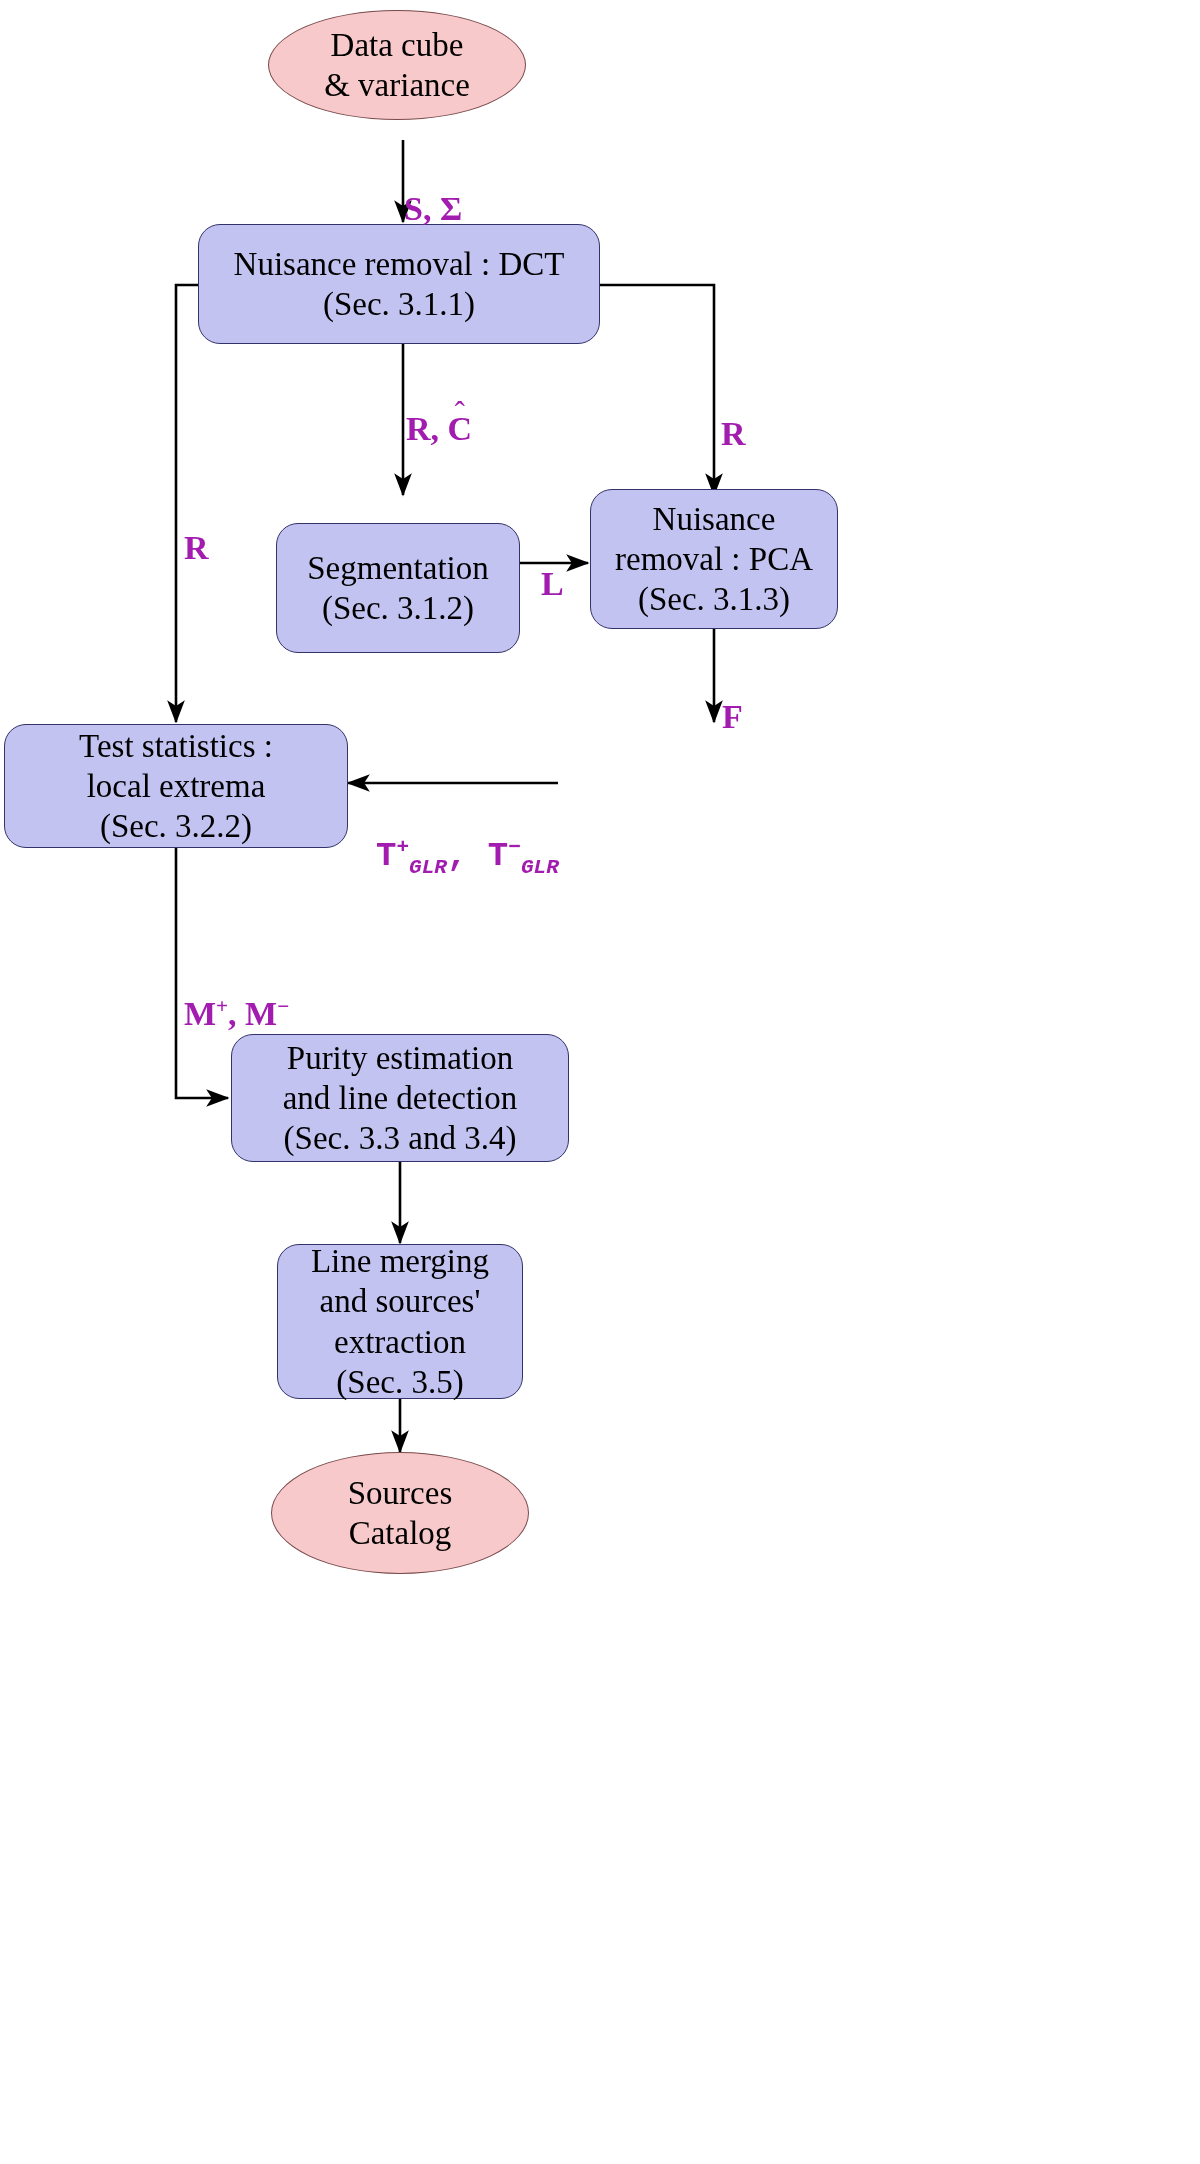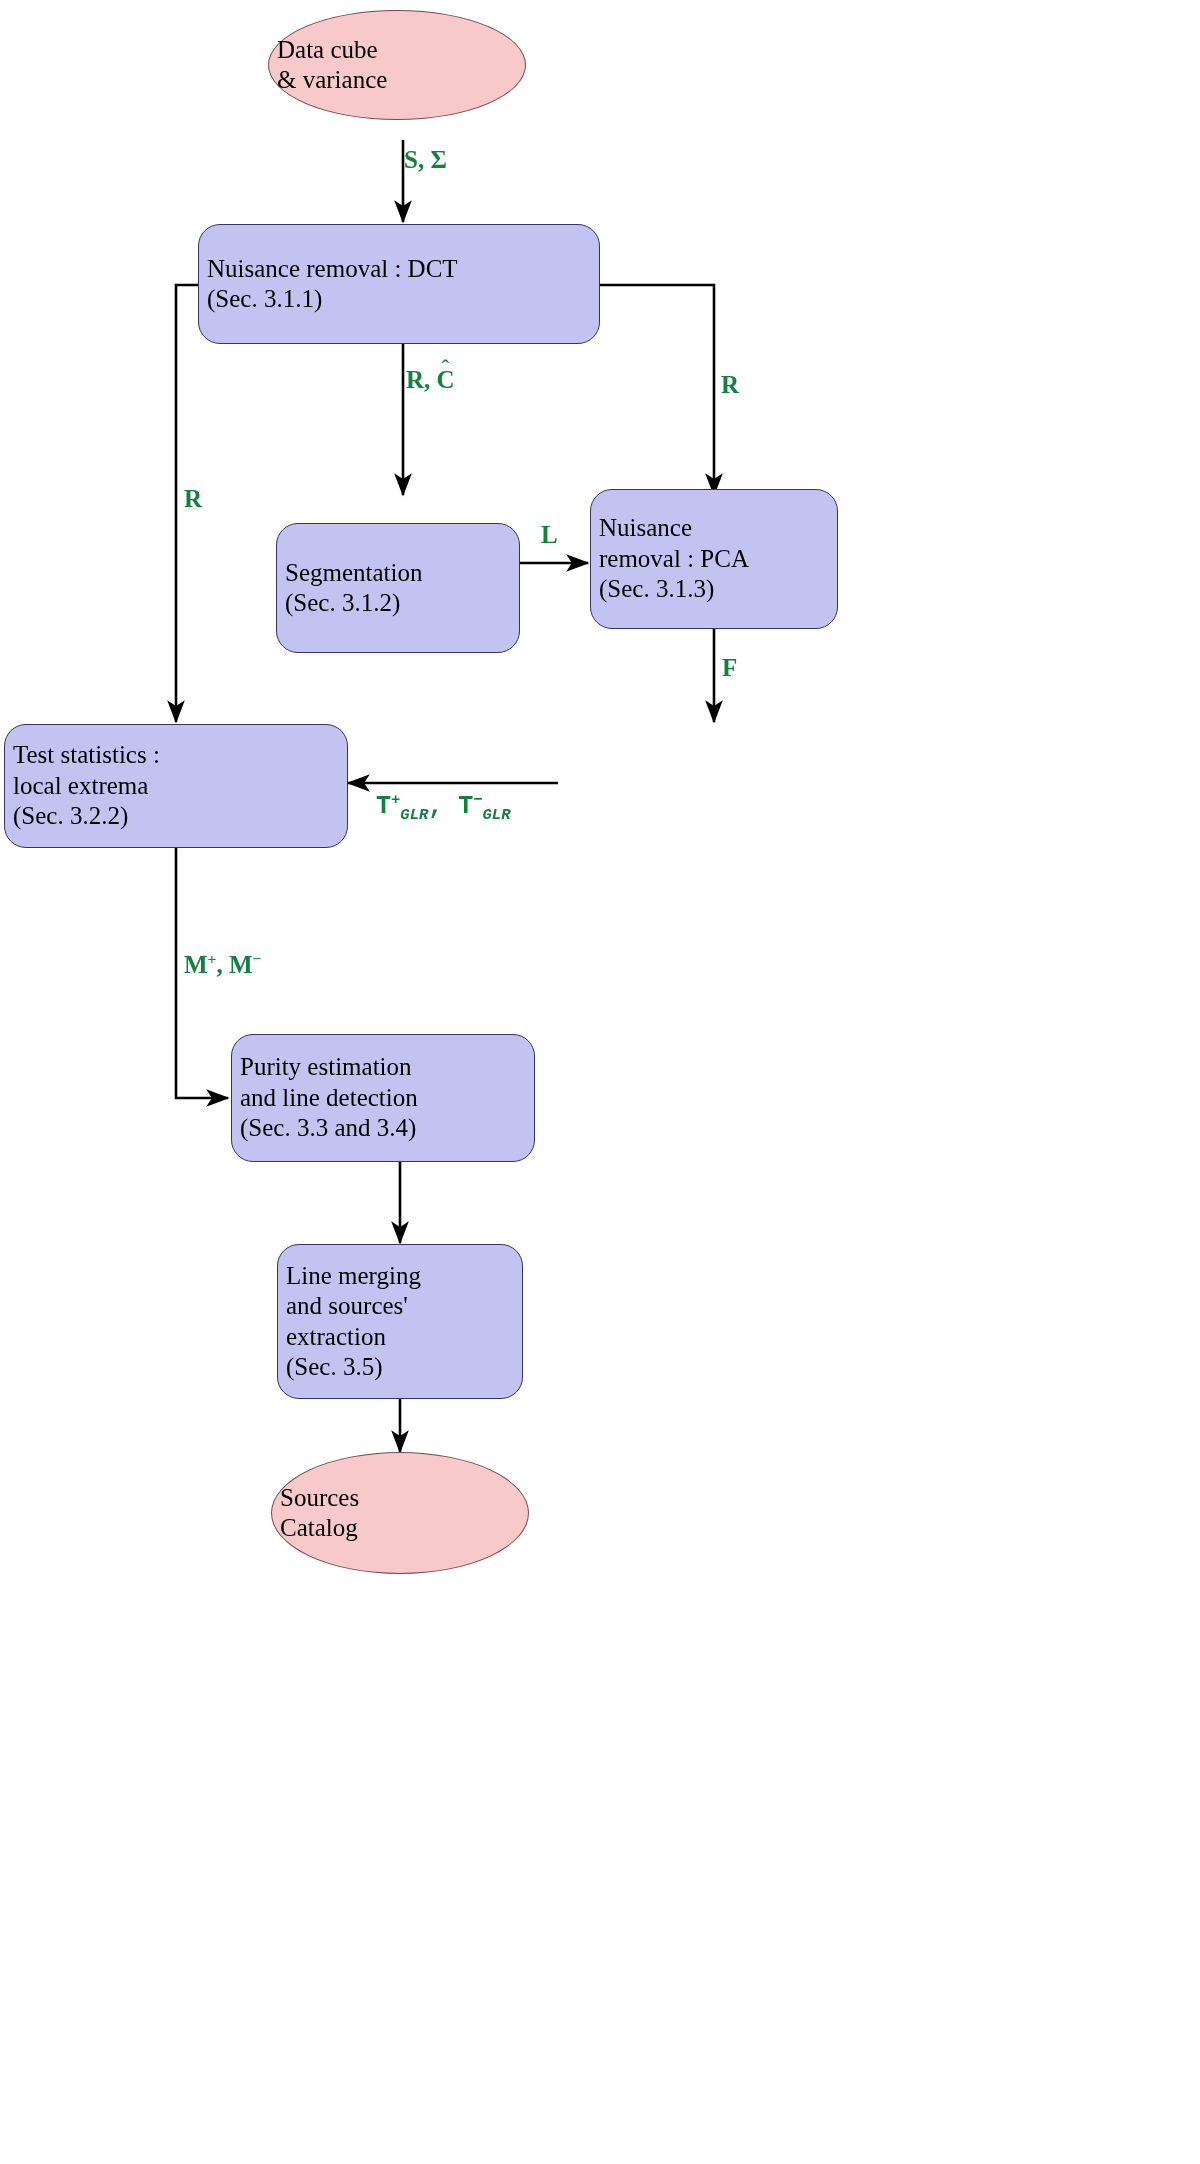--- a/index.html
+++ b/index.html
@@ -23,48 +23,50 @@
     top: 0;
     width: 1200px;
     height: 2164px;
   }
   .node {
     position: absolute;
     box-sizing: border-box;
     display: flex;
     align-items: center;
     justify-content: center;
+    text-align: center;
     color: #000000;
     line-height: 1.22;
-    font-size: 25px;
+    font-size: 33px;
     z-index: 2;
   }
   .node .inner {
     width: 100%;
     padding: 0 8px;
     box-sizing: border-box;
   }
   .box {
     background: #c3c3f2;
     border: 1.6px solid #33336a;
     border-radius: 22px;
   }
   .ellipse {
     background: #f8c9ca;
     border: 1.6px solid #7a4a4c;
     border-radius: 50%;
   }
   .edge-label {
     position: absolute;
-    color: #15803d;
-    font-size: 25px;
+    color: #a21caf;
+    font-size: 34px;
     font-weight: bold;
     white-space: nowrap;
     z-index: 3;
     font-family: "Liberation Serif", serif;
+    margin-top: 44px;
   }
   .edge-label sup {
     font-size: 0.62em;
     vertical-align: super;
     font-weight: bold;
   }
   .edge-label sub {
     font-size: 0.62em;
     vertical-align: sub;
     font-style: italic;
@@ -149,21 +151,21 @@
 
   <div class="node box" style="left:4px; top:724px; width:344px; height:124px;">
     <div class="inner">
       <div>Test statistics :</div>
       <div>local extrema</div>
       <div>(Sec. 3.2.2)</div>
     </div>
   </div>
 
 
-  <div class="node box" style="left:231px; top:1034px; width:304px; height:128px;">
+  <div class="node box" style="left:231px; top:1034px; width:338px; height:128px;">
     <div class="inner">
       <div>Purity estimation</div>
       <div>and line detection</div>
       <div>(Sec. 3.3 and 3.4)</div>
     </div>
   </div>
 
   <div class="node box" style="left:277px; top:1244px; width:246px; height:155px;">
     <div class="inner">
       <div>Line merging</div>

